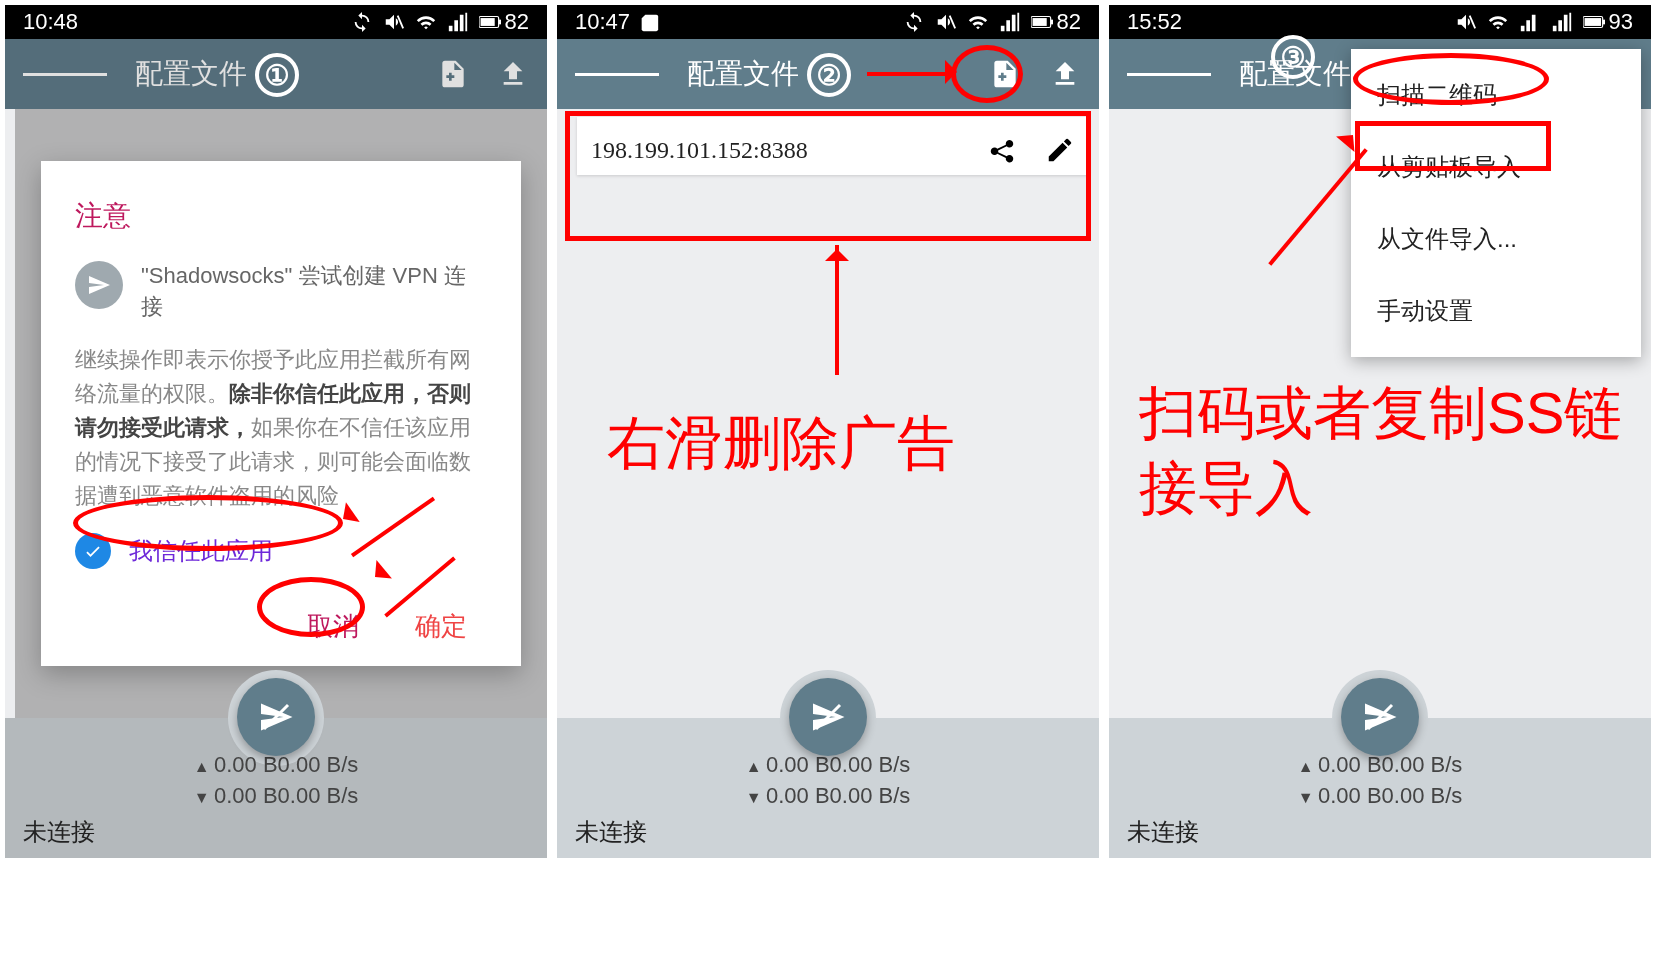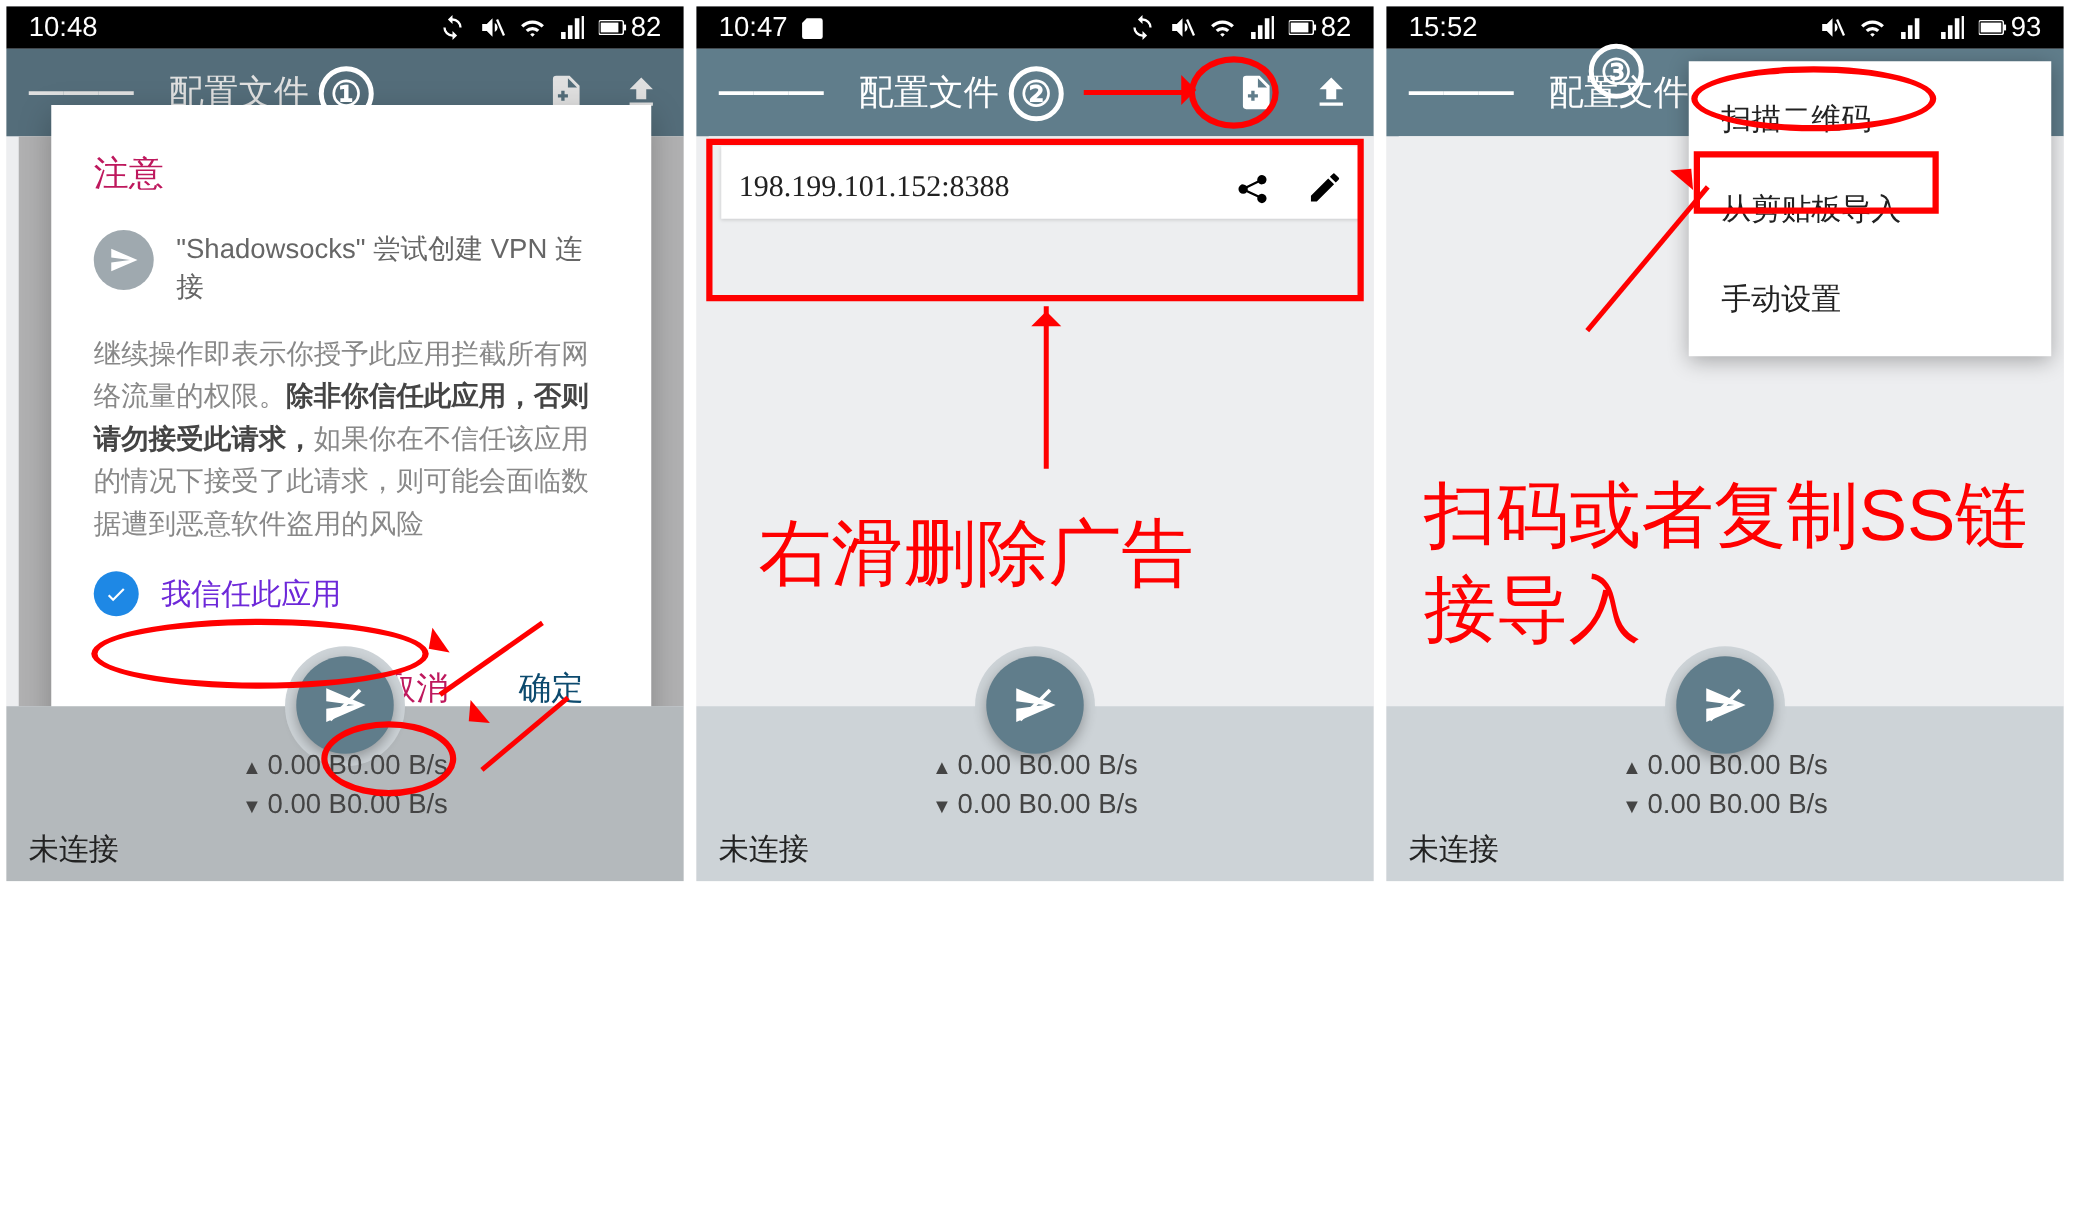--- a/index.html
+++ b/index.html
@@ -10,21 +10,21 @@
     font-family: "Microsoft YaHei", "PingFang SC", sans-serif;
     overflow: hidden;
   }
   .container {
     display: flex;
     gap: 10px;
     padding: 5px;
   }
   .phone {
     width: 542px;
-    height: 700px;
+    height: 853px;
     background: #edeef0;
     position: relative;
     overflow: hidden;
     display: flex;
     flex-direction: column;
   }
   
   .statusbar {
     height: 34px;
     background: #000;
@@ -99,21 +99,21 @@
   .dialog .row1 .txt { font-size:22px; color:#666; line-height:1.4; }
   .dialog .para { font-size:22px; color:#888; line-height:1.55; }
   .dialog .para b { color:#444; font-weight:600; }
   .dialog .trustrow { display:flex; align-items:center; gap:18px; margin-top:20px; }
   .dialog .trustrow .chk { width:36px; height:36px; border-radius:50%; background:#1e88e5; display:flex; align-items:center; justify-content:center; cursor:pointer; }
   .dialog .trustrow .chk svg { width:20px; height:20px; fill:#fff; }
   .dialog .trustrow span { font-size:24px; color:#6d28d9; }
   .dialog .actions { display:flex; justify-content:flex-end; gap:56px; margin-top:40px; margin-right:20px; }
   .dialog .actions button { background:none; border:none; font-size:26px; cursor:pointer; font-weight:500; }
   .dialog .actions .cancel { color:#be185d; }
-  .dialog .actions .ok { color:#0c4a6e;text-align:right; }
+  .dialog .actions .ok { color:#ef4444;text-align:right; }
   
   .popup {
     position:absolute; right:10px; top:6px;
     width:290px; background:#fff;
     box-shadow:0 4px 16px rgba(0,0,0,.3);
     z-index:10;
     padding:10px 0;
   }
   .popup .item { padding:20px 26px; font-size:24px; color:#222; cursor:pointer; }
   
@@ -402,20 +402,21 @@
           <div></div>
           <div></div>
           <div></div>
         </div>
       <div class="title">配置文件</div>
     </div>
     <div class="content">
       <div class="popup" style="top:-60px;">
         <div class="item">扫描二维码</div>
         <div class="item">从剪贴板导入</div>
+        <div class="item">从文件导入...</div>
         <div class="item">手动设置</div>
       </div>
     </div>
     <div class="footer">
       <div class="fab-arc"></div>
       <div class="fab">
         <svg viewBox="0 0 24 24">
             <path d="M2 21l21-9L2 3v7l15 2-15 2v7z"></path>
             <line x1="4" y1="20" x2="20" y2="4" stroke="#fff" stroke-width="2"></line>
           </svg>

